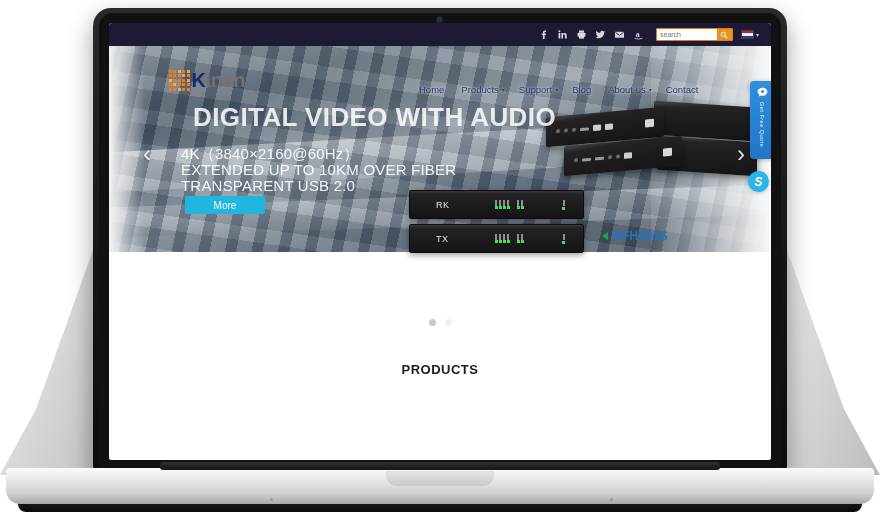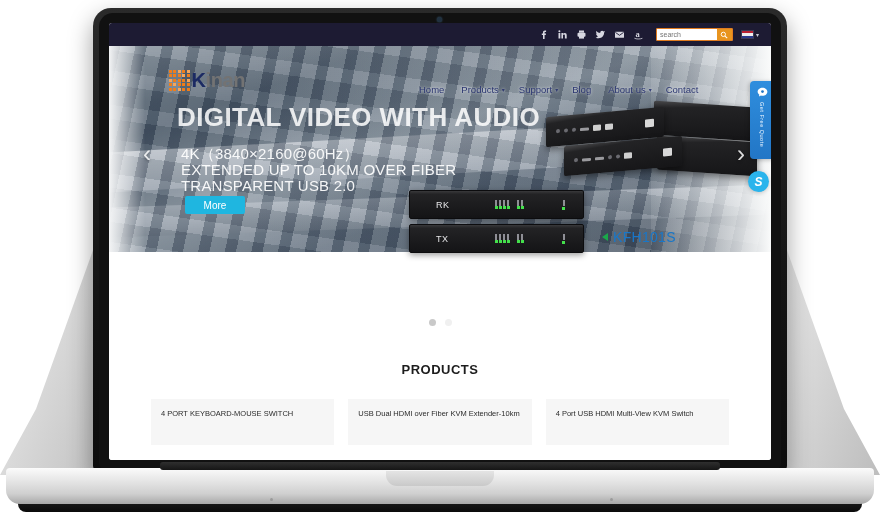--- a/index.html
+++ b/index.html
@@ -270,21 +270,21 @@
     left: 72px; top: 30px;
     font-size: 26px;
     font-weight: bold;
     color: rgba(255,255,255,.62);
     white-space: nowrap;
     letter-spacing: .4px;
     z-index: 20;
   }
   .ghost-line2 {
     position: absolute;
-    left: 68px; top: 56px;
+    left: 84px; top: 56px;
     font-size: 26px;
     font-weight: bold;
     color: rgba(255,255,255,.85);
     white-space: nowrap;
     letter-spacing: .4px;
     z-index: 20;
   }
   .hero-sub {
     position: absolute;
     left: 72px; top: 100px;
@@ -293,21 +293,21 @@
   .hero-sub div {
     font-size: 15px;
     color: rgba(255,255,255,.93);
     line-height: 16px;
     white-space: nowrap;
     letter-spacing: .2px;
   }
   .more-btn {
     position: absolute;
     left: 76px; top: 150px;
-    width: 60px; height: 18px;
+    width: 80px; height: 18px;
     background: #1fb6e0;
     color: #fff;
     font-size: 10px;
     border: none;
     border-radius: 2px;
     cursor: pointer;
     z-index: 21;
     font-family: "Liberation Sans", sans-serif;
   }
 
@@ -363,22 +363,22 @@
     display: flex; align-items: center; gap: 5px;
   }
   .kfh .tri {
     width: 0; height: 0;
     border-top: 4px solid transparent;
     border-bottom: 4px solid transparent;
     border-right: 6px solid #1aa84a;
   }
   .kfh .txt {
     color: #1877c9;
-    font-size: 14px;
-    font-weight: normal;
+    font-size: 12px;
+    font-weight: bold;
     letter-spacing: .3px;
   }
 
   
   .car-arrow {
     position: absolute;
     top: 96px;
     color: rgba(255,255,255,.85);
     font-size: 24px;
     line-height: 1;
@@ -740,31 +740,20 @@
       <div class="car-arrow prev">‹</div>
       <div class="car-arrow next">›</div>
       <div class="car-dots">
         <i class="active"></i>
         <i></i>
       </div>
     </div>
 
     <section class="products">
       <div class="sec-title">PRODUCTS</div>
-      <div class="cards">
-        <div class="card">
-          <div class="cname">4 PORT KEYBOARD-MOUSE SWITCH</div>
-        </div>
-        <div class="card">
-          <div class="cname">USB Dual HDMI over Fiber KVM Extender-10km</div>
-        </div>
-        <div class="card">
-          <div class="cname">4 Port USB HDMI Multi-View KVM Switch</div>
-        </div>
-      </div>
     </section>
 
     <div class="float-chat">
       <svg width="13" height="13" viewBox="0 0 16 16">
         <path d="M8 2C4.7 2 2 4.2 2 6.9c0 1.5.8 2.9 2.1 3.8L3.6 13l2.5-1.3c.6.2 1.2.3 1.9.3 3.3 0 6-2.2 6-5S11.3 2 8 2z" fill="#ffffff"></path>
         <circle cx="8" cy="6.9" r="1.7" fill="#2276c6"></circle>
       </svg>
       <span class="vtext">Get Free Quote</span>
     </div>
 

